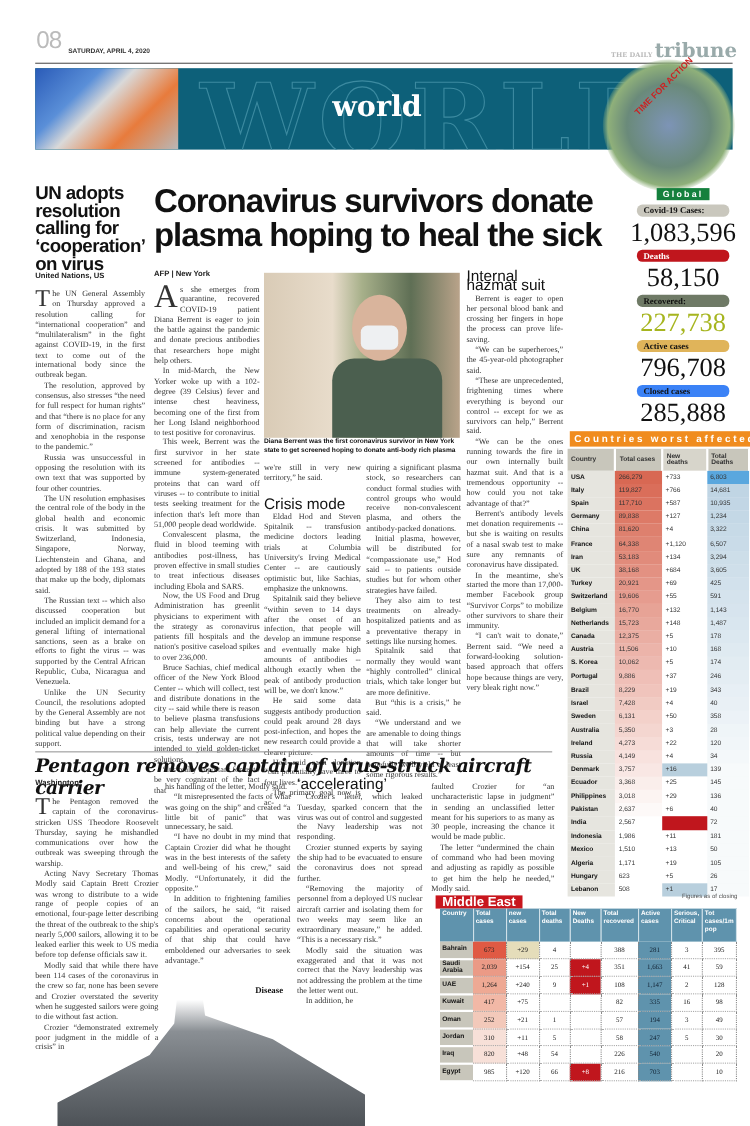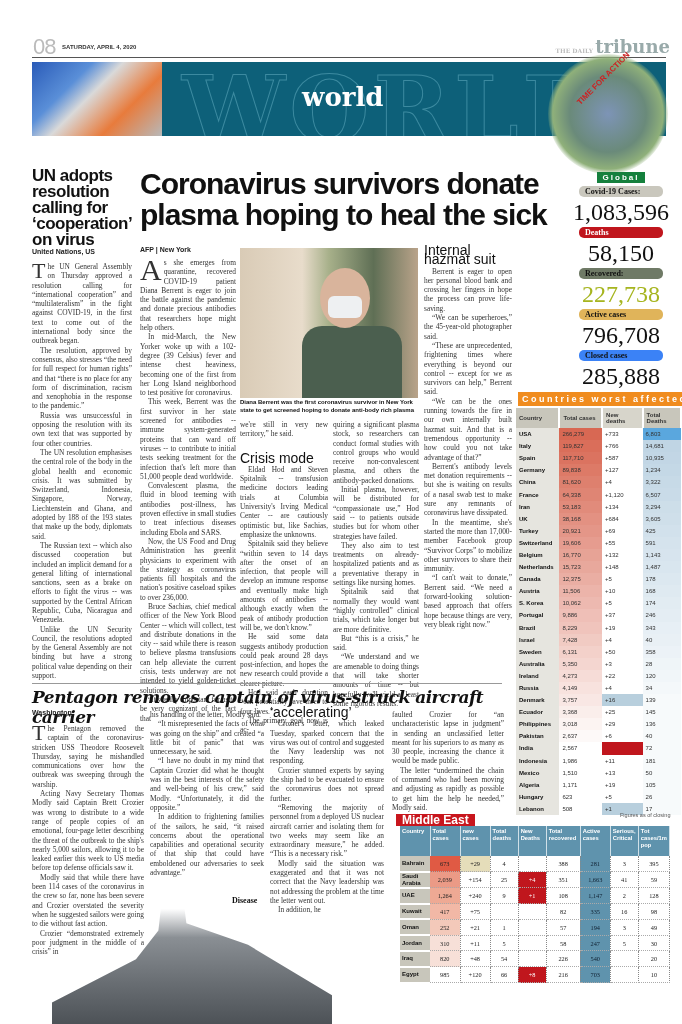--- a/index.html
+++ b/index.html
@@ -1,18 +1,18 @@
 <!DOCTYPE html>
 <html><head>
 <meta charset="utf-8">
 <style>
 *{box-sizing:border-box;margin:0;padding:0}
 body{width:682px;height:1024px;background:#fff;font-family:"Liberation Serif",serif;color:#222;position:relative;overflow:hidden}
 .abs{position:absolute}
-.hdr-num{left:33px;top:34px;font-family:"Liberation Sans",sans-serif;font-size:22px;color:#bbb;font-weight:300;letter-spacing:-1px}
+.hdr-num{left:33px;top:24px;font-family:"Liberation Sans",sans-serif;font-size:22px;color:#bbb;font-weight:300;letter-spacing:-1px}
 .hdr-date{left:62px;top:44px;font-family:"Liberation Sans",sans-serif;font-size:6px;font-weight:bold;color:#333}
 .hdr-logo{right:12px;top:36px;font-family:"DejaVu Serif",serif;font-weight:bold;font-size:18px;color:#9aa}
 .hdr-logo small{font-size:6px;color:#bbb;margin-right:2px}
 .hdr-rule{left:32px;top:57px;width:634px;height:1px;background:#555}
 .banner{left:32px;top:62px;width:634px;height:74px;background:#0d6079;overflow:hidden}
 .banner .ghost{position:absolute;left:150px;top:-6px;font-family:"DejaVu Serif",serif;font-weight:bold;font-size:92px;color:transparent;-webkit-text-stroke:1px #3c8aa0;letter-spacing:4px}
 .banner .word{position:absolute;left:270px;top:20px;font-family:"DejaVu Serif",serif;font-weight:bold;font-size:26px;color:#fff}
 .banner .glove{position:absolute;left:0;top:0;width:130px;height:74px;background:linear-gradient(135deg,#2a5bb8 0,#5a8fd8 30%,#d9d9d9 45%,#e87b3c 70%,#b8b8b8 100%)}
 .virus{left:548px;top:54px;width:120px;height:120px;border-radius:50%;background:radial-gradient(circle at 50% 50%,#7d94b6 0,#6a8a7a 45%,#8fb07a 65%,transparent 72%)}
 .virus span{position:absolute;left:20px;top:20px;transform:rotate(-45deg);font-family:"Liberation Sans",sans-serif;font-size:8px;font-weight:bold;color:#c22}

